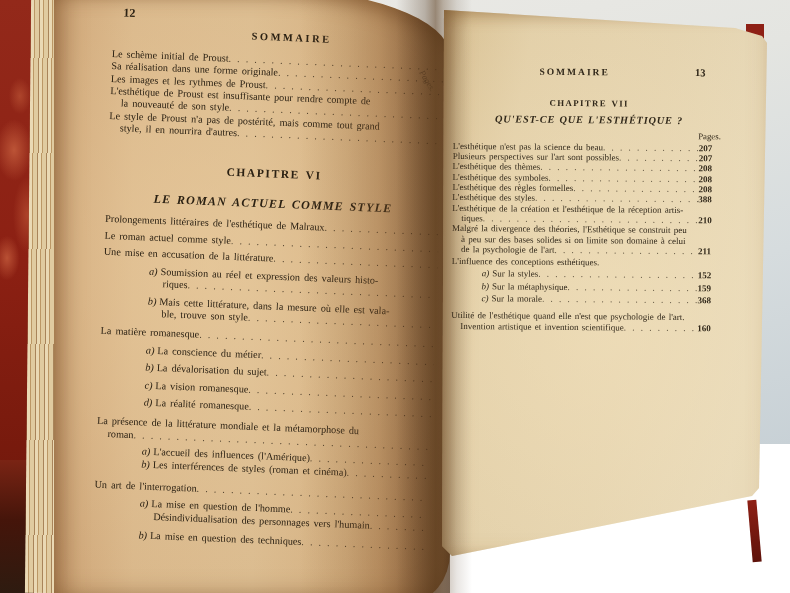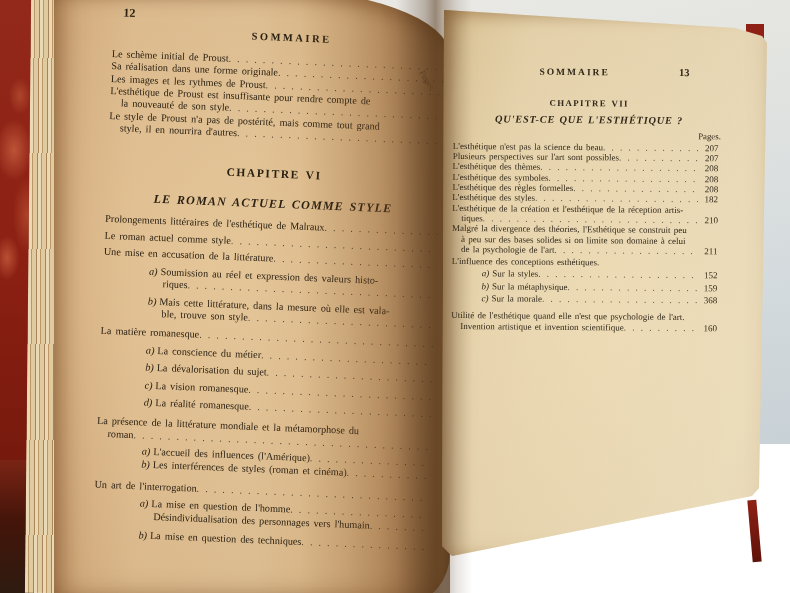--- a/index.html
+++ b/index.html
@@ -81,27 +81,27 @@
   .lp-chap{margin-top:26px;text-align:center;font-size:9.8px;letter-spacing:1.6px;font-weight:bold;}
   .lp-title{margin-top:17px;text-align:center;font-size:12px;font-weight:bold;font-style:italic;letter-spacing:1.2px;margin-bottom:8px;}
   .lp-chap-first{font-size:11.5px;}
 
   
   .rp-text{position:absolute;left:14px;top:0;width:272px;
       transform:rotate(0.5deg);transform-origin:0 0;
       font-size:9px;line-height:10.3px;word-spacing:1px;color:#31281a;}
   .rp-header{position:relative;margin-top:56px;height:12px;}
   .rp-sommaire{position:absolute;left:86px;font-weight:bold;font-size:9.5px;letter-spacing:2px;}
-  .rp-pagenum{position:absolute;right:36px;font-weight:bold;font-size:10.5px;}
+  .rp-pagenum{position:absolute;right:20px;font-weight:bold;font-size:10.5px;}
   .rp-chap{margin-top:19px;text-align:center;font-size:8.8px;letter-spacing:1.4px;font-weight:bold;}
   .rp-title{margin-top:7px;text-align:center;font-size:10.3px;font-weight:bold;font-style:italic;letter-spacing:.8px;}
   .rp-pages-label{margin-top:4px;text-align:right;padding-right:4px;font-size:8.8px;}
   .rp-rows{margin-top:2px;}
   .rrow{display:flex;align-items:baseline;white-space:nowrap;}
-  .rrow .pg{width:26px;text-align:center;}
+  .rrow .pg{width:26px;text-align:left;font-weight:bold;}
   .rrow .dots::after{letter-spacing:1.5px;}
   .ri1{margin-left:9px;} .ri2{margin-left:30px;}
   .rmtA{margin-top:2px;} .rmtB{margin-top:7px;}
 </style>
 </head>
 <body>
 
 <div class="scene">
 
   <div class="cover-left"></div>
@@ -272,21 +272,21 @@
             <span class="pg">208</span>
           </div>
         <div class="rrow">
             <span class="txt">L'esthétique des règles formelles</span>
             <span class="dots"></span>
             <span class="pg">208</span>
           </div>
         <div class="rrow">
             <span class="txt">L'esthétique des styles</span>
             <span class="dots"></span>
-            <span class="pg">182</span>
+            <span class="pg">388</span>
           </div>
         <div class="rrow">
             <span class="txt">L'esthétique de la création et l'esthétique de la réception artis-</span>
           </div>
         <div class="rrow ri1">
             <span class="txt">tiques</span>
             <span class="dots"></span>
             <span class="pg">210</span>
           </div>
         <div class="rrow">

